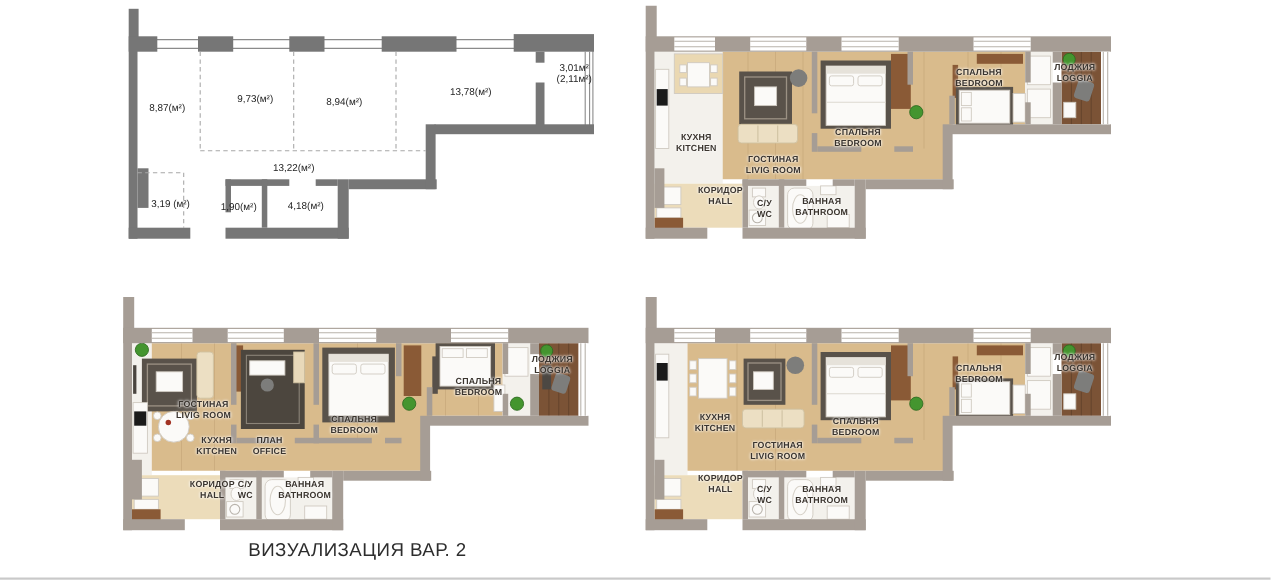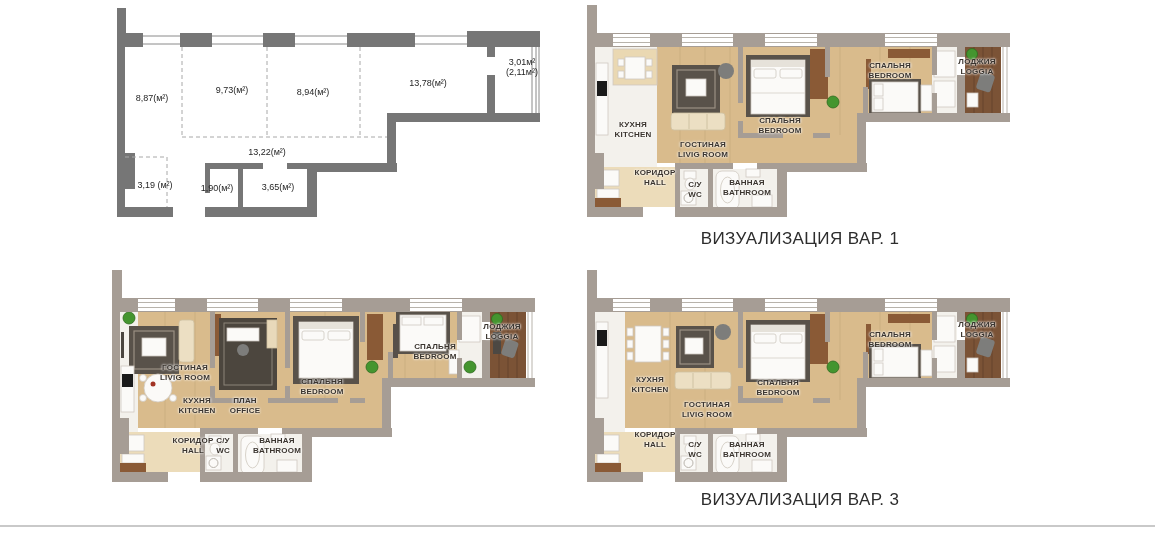--- a/index.html
+++ b/index.html
@@ -86,21 +86,21 @@
     <div class="alabel" style="left:122px;top:85px">9,73(м²)</div>
     <div class="alabel" style="left:203px;top:87px">8,94(м²)</div>
     <div class="alabel" style="left:318px;top:78px">13,78(м²)</div>
     <div class="alabel" style="left:412px;top:62px">
       <span>3,01м²</span>
       <span>(2,11м²)</span>
     </div>
     <div class="alabel" style="left:157px;top:147px">13,22(м²)</div>
     <div class="alabel" style="left:45px;top:180px">3,19 (м²)</div>
     <div class="alabel" style="left:107px;top:183px">1,90(м²)</div>
-    <div class="alabel" style="left:168px;top:182px">3,65(м²)</div>
+    <div class="alabel" style="left:168px;top:182px">4,18(м²)</div>
   </section>
 
   <section class="panel" style="left:580px;top:5px;width:440px;height:222px">
     <svg width="440" height="222" viewBox="0 0 440 222">
       <g>
         <rect class="whitef" x="15" y="42" width="62" height="120"></rect>
         <path class="wood" d="M77,42 H352 V108 H285 V158 H77 Z"></path>
         <g class="plank">
             <line x1="100" y1="42" x2="100" y2="158"></line>
             <line x1="125" y1="42" x2="125" y2="158"></line>
@@ -240,21 +240,20 @@
     </div>
     <div class="rlabel" style="left:115px;top:185px">
       <span>С/У</span>
         <span>WC</span>
     </div>
     <div class="rlabel" style="left:167px;top:183px">
       <span>ВАННАЯ</span>
         <span>BATHROOM</span>
     </div>
   </section>
-  <div class="ptitle" style="left:580px;top:229px;width:440px">ВИЗУАЛИЗАЦИЯ ВАР. 1</div>
 
   <section class="panel" style="left:105px;top:270px;width:440px;height:222px">
     <svg width="440" height="222" viewBox="0 0 440 222">
       <g>
         <rect class="whitef" x="15" y="42" width="18" height="120"></rect>
         <path class="wood" d="M33,42 H352 V108 H285 V158 H33 Z"></path>
         <g class="plank">
             <line x1="60" y1="42" x2="60" y2="158"></line>
             <line x1="90" y1="42" x2="90" y2="158"></line>
             <line x1="220" y1="42" x2="220" y2="128"></line>
@@ -403,20 +402,21 @@
     </div>
     <div class="rlabel" style="left:118px;top:176px">
       <span>С/У</span>
         <span>WC</span>
     </div>
     <div class="rlabel" style="left:172px;top:176px">
       <span>ВАННАЯ</span>
         <span>BATHROOM</span>
     </div>
   </section>
+  <div class="ptitle" style="left:105px;top:490px;width:440px">ВИЗУАЛИЗАЦИЯ ВАР. 2</div>
 
   <section class="panel" style="left:580px;top:270px;width:440px;height:222px">
     <svg width="440" height="222" viewBox="0 0 440 222">
       <g>
         <rect class="whitef" x="15" y="42" width="30" height="120"></rect>
         <path class="wood" d="M45,42 H352 V108 H285 V158 H45 Z"></path>
         <g class="plank">
             <line x1="90" y1="42" x2="90" y2="158"></line>
             <line x1="125" y1="42" x2="125" y2="158"></line>
             <line x1="260" y1="42" x2="260" y2="130"></line>
@@ -555,16 +555,15 @@
     </div>
     <div class="rlabel" style="left:115px;top:180px">
       <span>С/У</span>
         <span>WC</span>
     </div>
     <div class="rlabel" style="left:167px;top:180px">
       <span>ВАННАЯ</span>
         <span>BATHROOM</span>
     </div>
   </section>
-  <div class="ptitle" style="left:580px;top:490px;width:440px">ВИЗУАЛИЗАЦИЯ ВАР. 3</div>
 
   <div class="divider" style="top:525px"></div>
 </div>
 
 </body></html>

